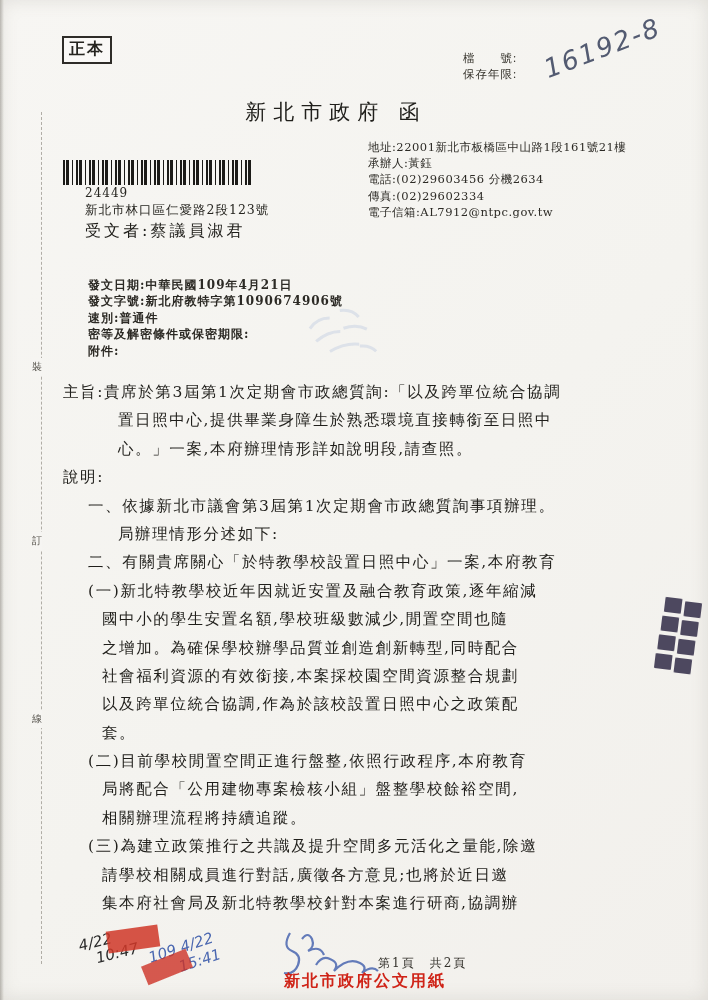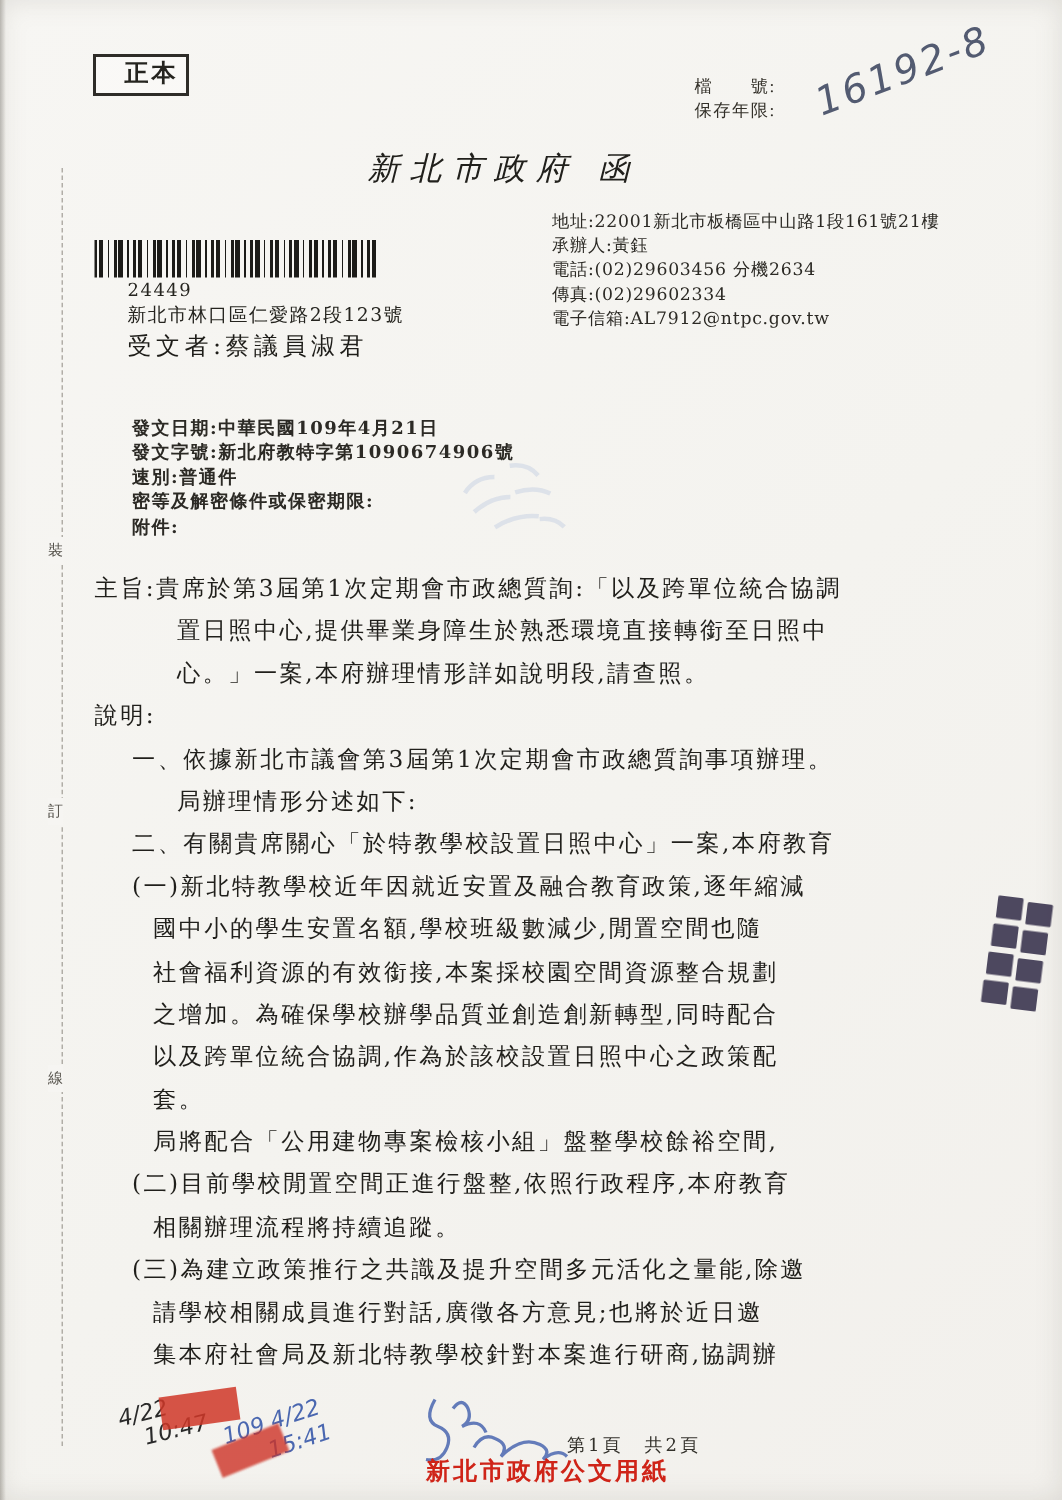--- a/index.html
+++ b/index.html
@@ -19,35 +19,35 @@
     border-left:1px dashed #9a968e;opacity:.75;
   }
   .binding-char{
     position:absolute;left:32px;font-size:10px;color:#55524b;
     background:#f6f5f2;padding:2px 0;letter-spacing:0;
   }
   .bc-0{top:358px}.bc-1{top:532px}.bc-2{top:710px}
   
   .copy-box{
     position:absolute;left:62px;top:36px;
-    border:2px solid #2e2c28;padding:1px 5px 2px 19px;
+    border:2px solid #2e2c28;padding:1px 5px 2px 5px;
     font-size:16px;font-weight:bold;letter-spacing:2px;background:rgba(255,255,255,.35);
   }
   
   .fileno{position:absolute;left:463px;top:50px;font-size:11.5px;line-height:16px;letter-spacing:1px;color:#333029;font-family:Liberation Serif, serif;}
   
   .hw-fileno{
     position:absolute;left:540px;top:28px;width:150px;
     font-size:26px;color:#3d4660;transform:rotate(-21deg);
     font-style:italic;letter-spacing:2px;opacity:.88;
     font-family:"DejaVu Sans","Liberation Sans",sans-serif;
   }
   .doc-title{
     position:absolute;left:0;top:98px;width:672px;text-align:center;
-    font-size:21px;letter-spacing:7px;color:#21201c;font-style:italic;
+    font-size:21px;letter-spacing:7px;color:#21201c;
   }
   
   .sender{position:absolute;left:368px;top:139px;font-size:11.5px;line-height:16.2px;letter-spacing:.5px;color:#2c2a25;}
   
   .barcode{
     position:absolute;left:63px;top:160px;width:188px;height:25px;
     background:repeating-linear-gradient(90deg,#1c1b18 0px,#1c1b18 2px,transparent 2px,transparent 3px,#1c1b18 3px,#1c1b18 6px,transparent 6px,transparent 9px,#1c1b18 9px,#1c1b18 10px,transparent 10px,transparent 13px);
   }
   .barcode-num{position:absolute;left:85px;top:186px;font-size:12px;letter-spacing:1px;}
   .recipient-addr{position:absolute;left:85px;top:202px;font-size:12.5px;letter-spacing:1px;}
@@ -144,26 +144,26 @@
   <div class="body-block">
     <div class="line ind-0">主旨:貴席於第3屆第1次定期會市政總質詢:「以及跨單位統合協調</div>
     <div class="line ind-2">置日照中心,提供畢業身障生於熟悉環境直接轉銜至日照中</div>
     <div class="line ind-2">心。」一案,本府辦理情形詳如說明段,請查照。</div>
     <div class="line ind-0">說明:</div>
     <div class="line ind-1">一、依據新北市議會第3屆第1次定期會市政總質詢事項辦理。</div>
     <div class="line ind-2">局辦理情形分述如下:</div>
     <div class="line ind-1">二、有關貴席關心「於特教學校設置日照中心」一案,本府教育</div>
     <div class="line ind-1">(一)新北特教學校近年因就近安置及融合教育政策,逐年縮減</div>
     <div class="line ind-3">國中小的學生安置名額,學校班級數減少,閒置空間也隨</div>
+    <div class="line ind-3">之增加。為確保學校辦學品質並創造創新轉型,同時配合</div>
     <div class="line ind-3">社會福利資源的有效銜接,本案採校園空間資源整合規劃</div>
-    <div class="line ind-3">之增加。為確保學校辦學品質並創造創新轉型,同時配合</div>
     <div class="line ind-3">以及跨單位統合協調,作為於該校設置日照中心之政策配</div>
     <div class="line ind-3">套。</div>
+    <div class="line ind-1">(二)目前學校閒置空間正進行盤整,依照行政程序,本府教育</div>
     <div class="line ind-3">局將配合「公用建物專案檢核小組」盤整學校餘裕空間,</div>
-    <div class="line ind-1">(二)目前學校閒置空間正進行盤整,依照行政程序,本府教育</div>
     <div class="line ind-3">相關辦理流程將持續追蹤。</div>
     <div class="line ind-1">(三)為建立政策推行之共識及提升空間多元活化之量能,除邀</div>
     <div class="line ind-3">請學校相關成員進行對話,廣徵各方意見;也將於近日邀</div>
     <div class="line ind-3">集本府社會局及新北特教學校針對本案進行研商,協調辦</div>
   </div>
 
   <div class="edge-seal">
     <div class="cell" style="left:2px;top:0"></div>
       <div class="cell" style="left:22px;top:2px"></div>
     <div class="cell" style="left:1px;top:19px"></div>

